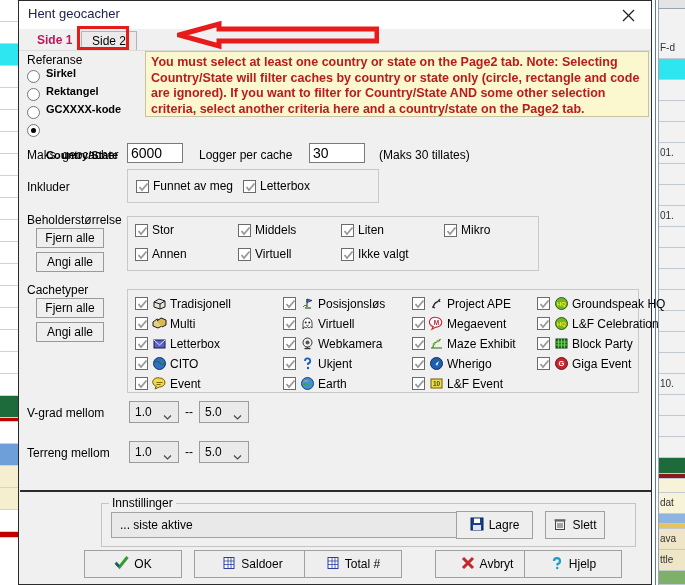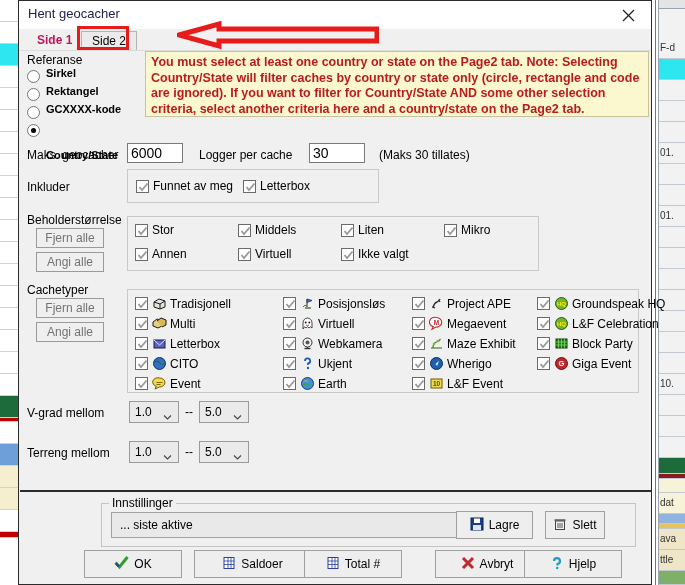--- a/index.html
+++ b/index.html
@@ -81,21 +81,21 @@
 
   
   .tinput{position:absolute;height:20px;background:#fff;border:1px solid #7a7a7a;
           box-sizing:border-box;font-size:14px;line-height:18px;padding-left:3px;color:#000;}
 
   
   .gbox{position:absolute;border:1px solid #c9c9c9;background:#f0f0f0;box-sizing:border-box;}
 
   
   .sbtn{position:absolute;height:20px;background:#efefef;border:1px solid #9a9a9a;
-        box-sizing:border-box;font-size:12px;line-height:18px;text-align:center;color:#737373;}
+        box-sizing:border-box;font-size:12px;line-height:18px;text-align:center;color:#000000;}
 
   
   .cbi{position:absolute;display:flex;align-items:center;white-space:nowrap;font-size:12px;}
   .cb{width:13px;height:13px;border:1px solid #6b6b6b;background:#fff;box-sizing:border-box;
       position:relative;flex:0 0 13px;margin-right:4px;}
   .cb svg{position:absolute;left:1px;top:1px;}
   .cbico{width:15px;height:15px;margin-right:3px;flex:0 0 15px;display:block;}
 
   
   .sel{position:absolute;height:22px;background:#eaeaea;border:1px solid #9b9b9b;

